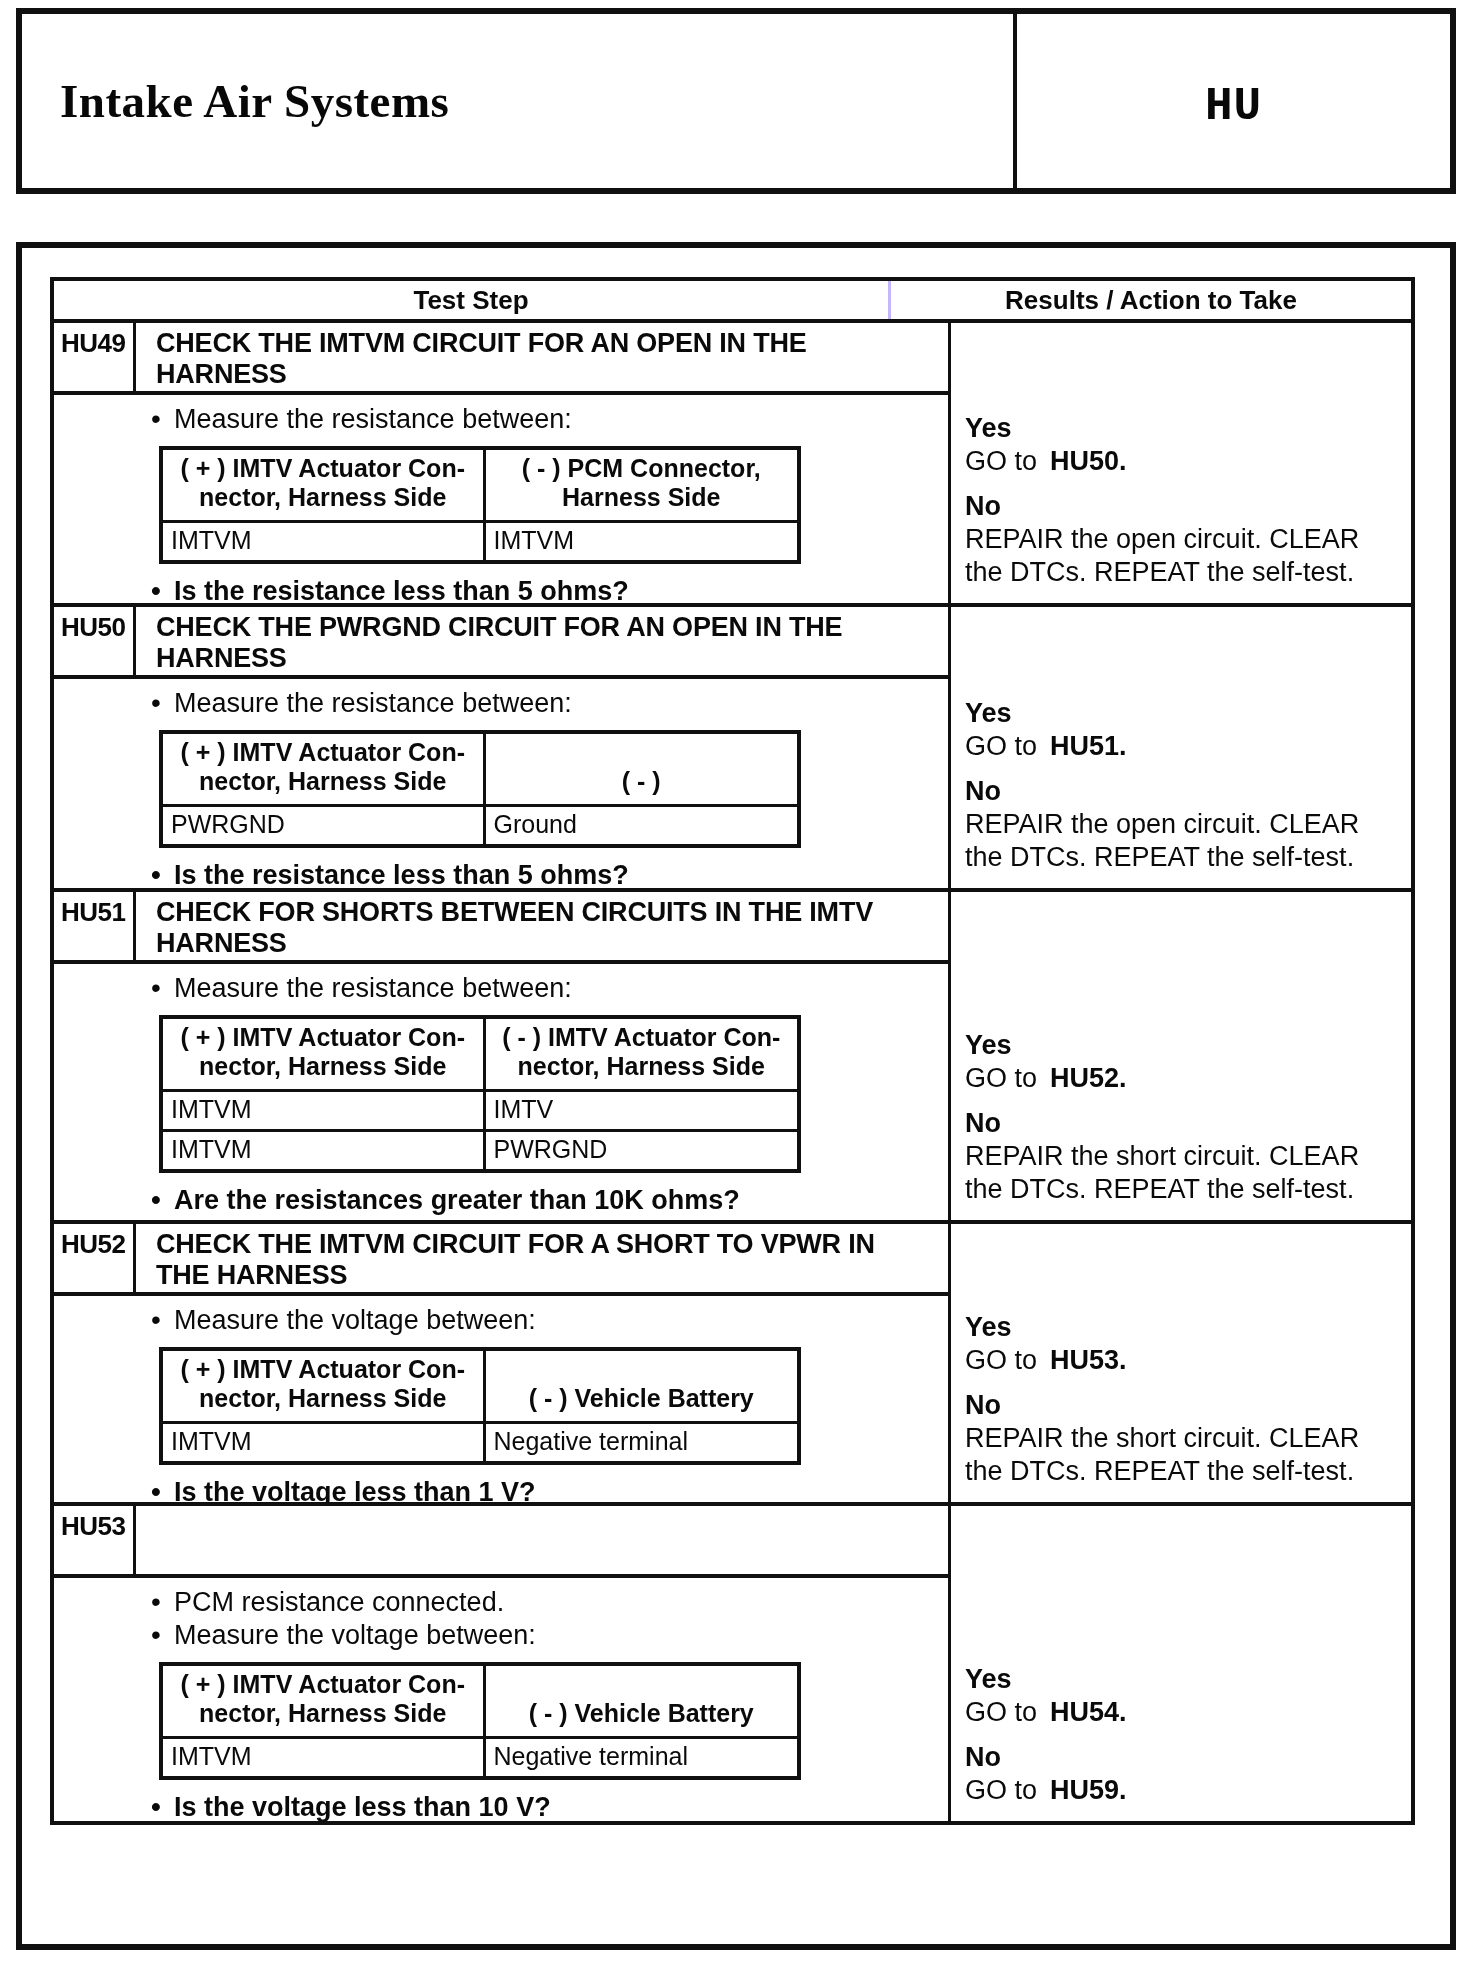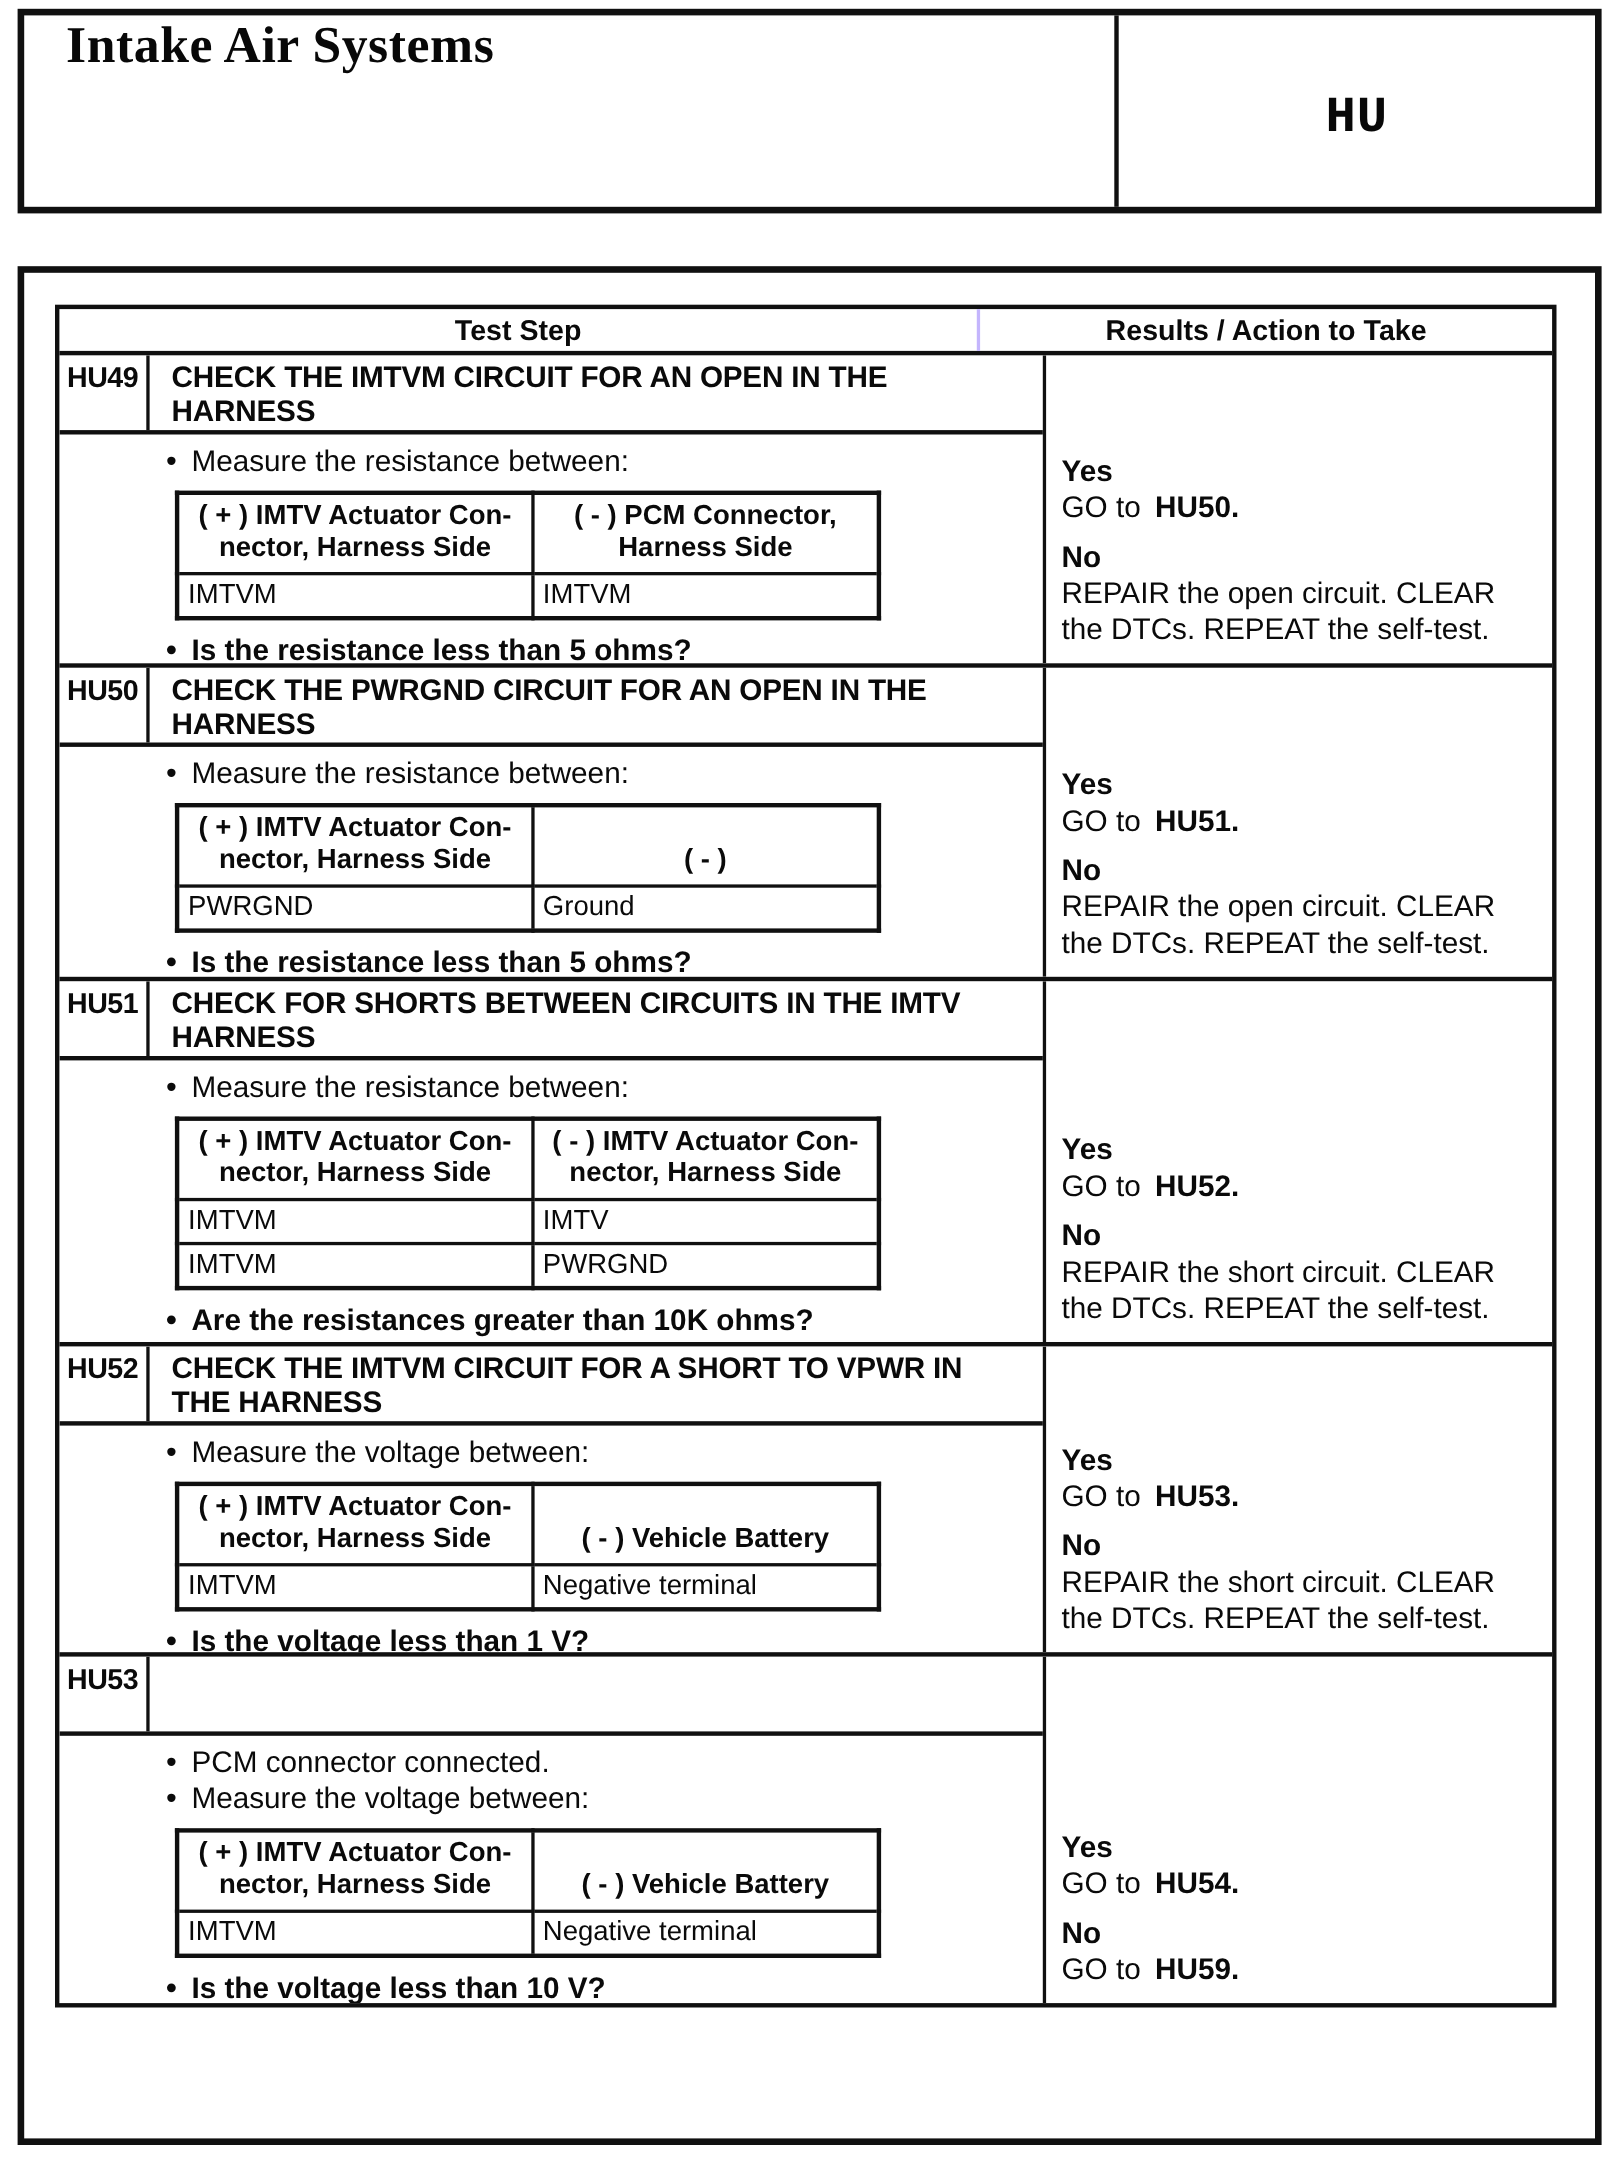--- a/index.html
+++ b/index.html
@@ -12,21 +12,21 @@
   }
   :empty.hide-when-empty { display:none; }
 
   
   .header-box {
     position:absolute; left:16px; top:8px; width:1440px; height:186px;
     border:6px solid #101010; display:flex; background:#fff;
   }
   .header-left {
     width:995px; border-right:4px solid #101010;
-    display:flex; align-items:flex-start; padding-left:38px;
+    display:flex; align-items:center; padding-left:38px;
   }
   .manual-title {
     font-family:"Liberation Serif","DejaVu Serif",serif;
     font-weight:bold; font-size:47px; letter-spacing:0.5px; color:#080808;
   }
   .header-right { flex:1; display:flex; align-items:center; justify-content:center; }
   .section-code {
     font-family:Liberation Mono, monospace;
     font-weight:bold; font-size:46px; letter-spacing:1px; color:#080808;margin-top:11px;
   }
@@ -293,21 +293,21 @@
     </div>
 
     <div class="step s4">
       <div class="cell-test">
         <div class="band">
           <div class="stepid">HU53</div>
         </div>
         <div class="body">
           <div class="bullet">
             <span class="dot">•</span>
-            <span class="txt">PCM connector connected.</span>
+            <span class="txt">PCM resistance connected.</span>
           </div>
           <div class="bullet">
             <span class="dot">•</span>
             <span class="txt">Measure the voltage between:</span>
           </div>
           <table class="mini">
             <colgroup>
                 <col class="c1">
                 <col>
               </colgroup>

